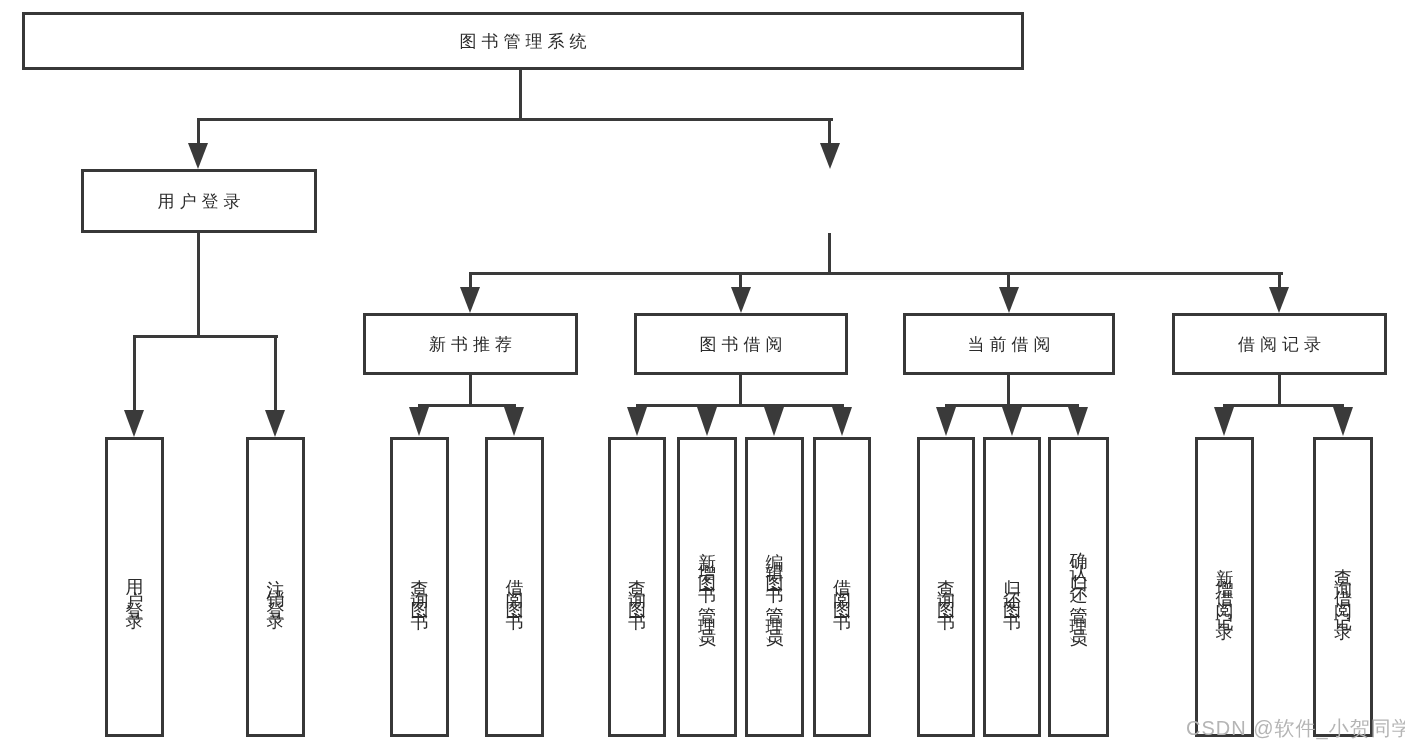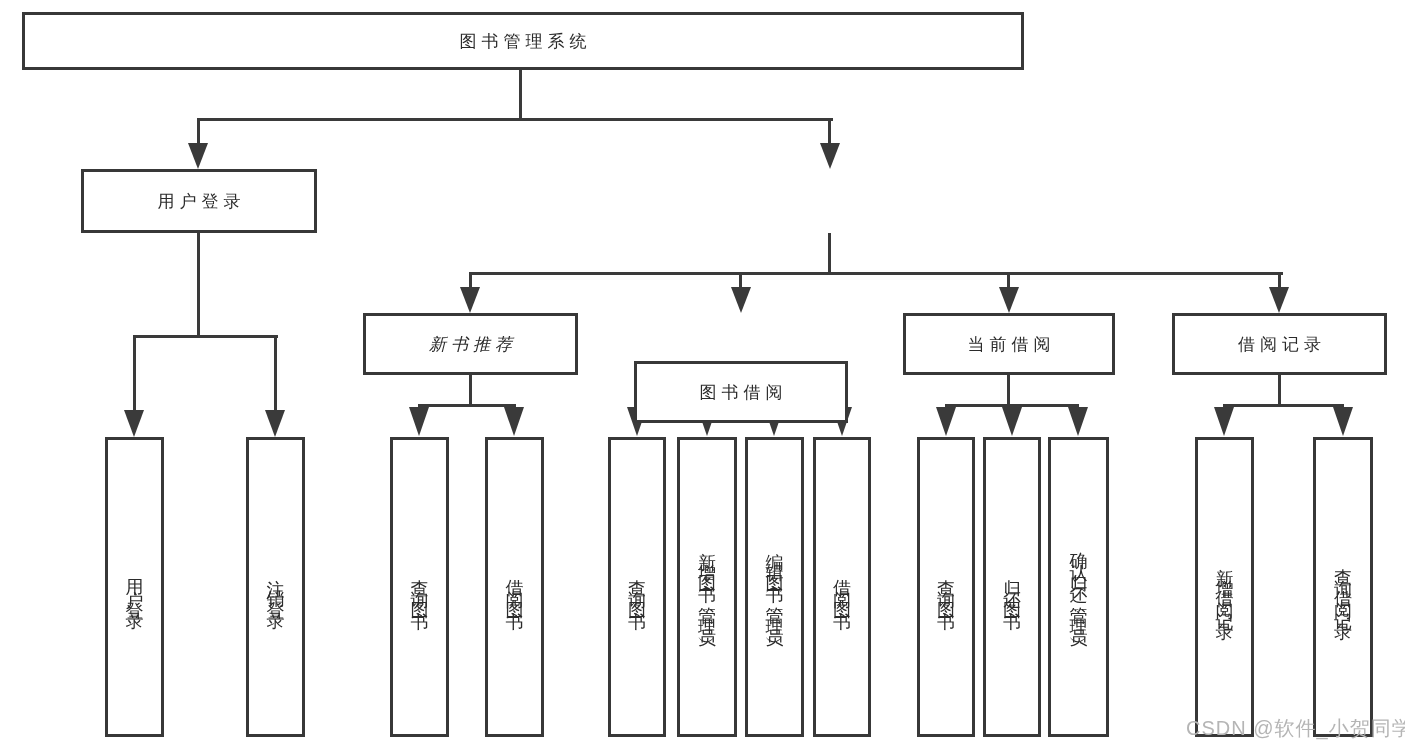--- a/index.html
+++ b/index.html
@@ -81,25 +81,25 @@
 
   <div class="node" style="left:22px; top:12px; width:1002px; height:58px;">
     <span>图书管理系统</span>
   </div>
 
   <div class="node" style="left:81px; top:169px; width:236px; height:64px;">
     <span>用户登录</span>
   </div>
 
 
-  <div class="node" style="left:363px; top:313px; width:215px; height:62px;font-style:italic;">
+  <div class="node" style="left:363px; top:313px; width:215px; height:62px;">
     <span>新书推荐</span>
   </div>
 
-  <div class="node" style="left:634px; top:313px; width:214px; height:62px;margin-top:48px;">
+  <div class="node" style="left:634px; top:313px; width:214px; height:62px;">
     <span>图书借阅</span>
   </div>
 
   <div class="node" style="left:1172px; top:313px; width:215px; height:62px;">
     <span>借阅记录</span>
   </div>
 
   <div class="node" style="left:903px; top:313px; width:212px; height:62px;">
     <span>当前借阅</span>
   </div>

